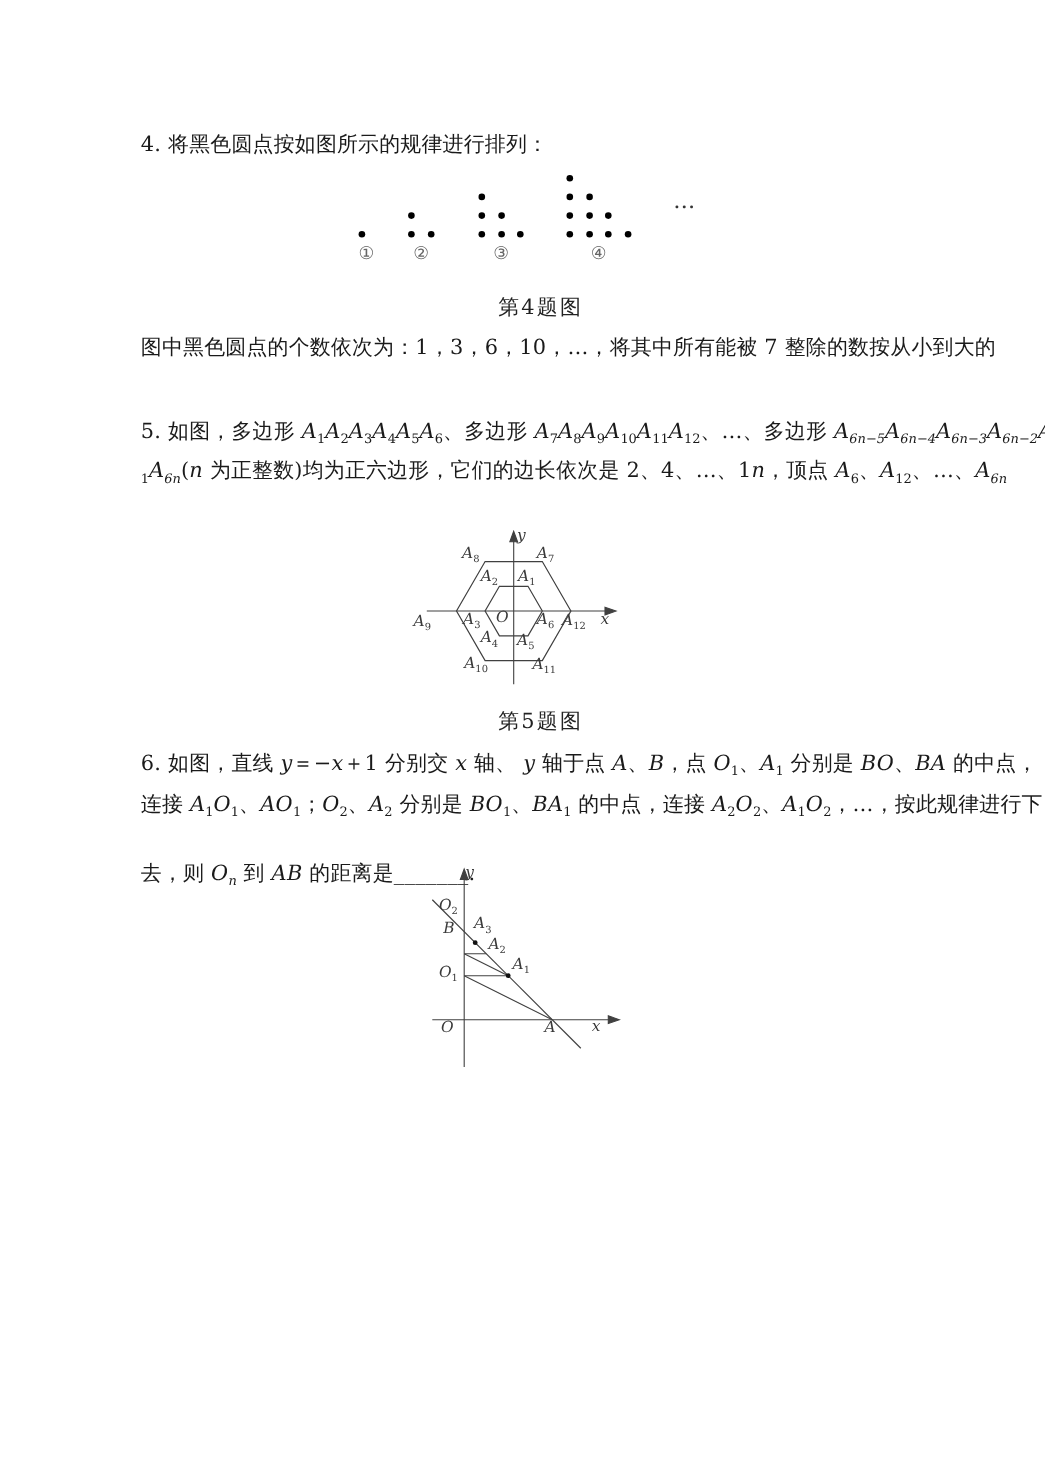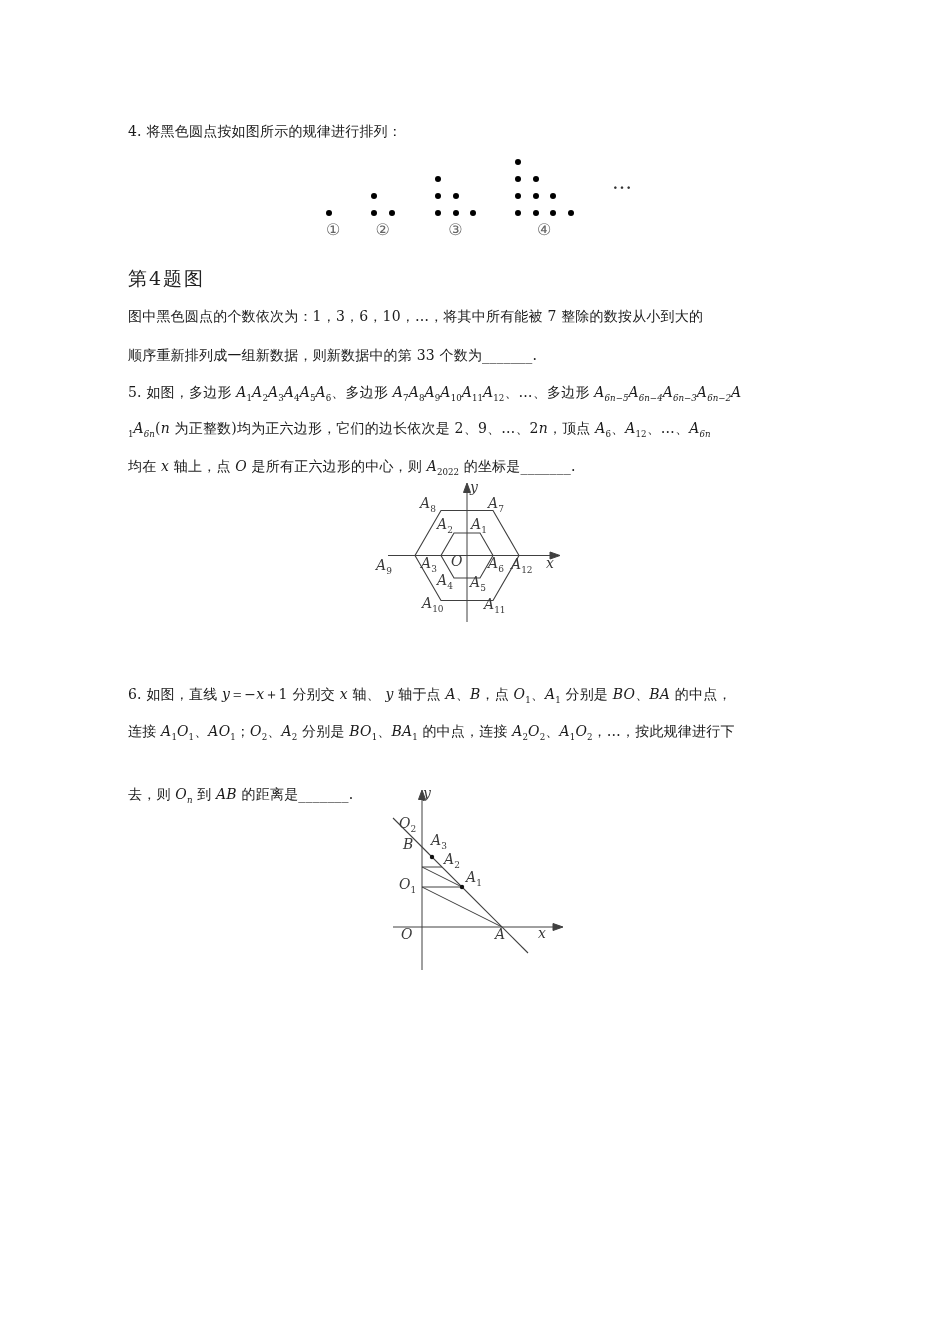--- a/index.html
+++ b/index.html
@@ -1,22 +1,22 @@
 <!DOCTYPE html>
 <html><head>
 <meta charset="utf-8">
 <style>
   html,body{margin:0;padding:0;background:#fff;}
   .page{position:relative;width:950px;height:1344px;background:#ffffff;overflow:hidden;
         font-family:"DejaVu Serif","Liberation Serif",serif;color:#1a1a1a;}
-  .line{position:absolute;left:128px;white-space:nowrap;font-size:14px;line-height:22px;
+  .line{position:absolute;left:128px;white-space:nowrap;font-size:19px;line-height:22px;
         letter-spacing:0.2px;}
   .line sub{font-size:0.62em;line-height:0;letter-spacing:0;}
   .it{font-style:italic;}
-  .caption{position:absolute;left:128px;width:727px;text-align:left;font-size:19px;
+  .caption{position:absolute;left:128px;width:727px;text-align:center;font-size:19px;
         letter-spacing:2px;color:#222;}
   
   .pattern{position:absolute;top:148px;}
   .dots{height:68px;display:flex;flex-direction:column;justify-content:flex-end;
         align-items:flex-start;row-gap:11px;}
   .dotrow{display:flex;column-gap:11.5px;height:6px;}
   .dot{width:6px;height:6px;background:#000;border-radius:50%;}
   .pattern-label{margin-top:5px;display:flex;justify-content:center;width:100%;
         font-size:16px;color:#666;line-height:17px;}
   .ellipsis{position:absolute;font-size:20px;color:#333;}
@@ -93,25 +93,23 @@
           </div>
         </div>
       <div class="pattern-label">④</div>
     </div>
     <span class="ellipsis" style="left:612px;top:170px">…</span>
   </div>
 
   <div class="caption" style="top:266px">第4题图</div>
 
   <div class="line" style="top:305px"><span>图中黑色圆点的个数依次为：1，3，6，10，…，将其中所有能被 7 整除的数按从小到大的</span></div>
-  <div class="line" style="top:344px"><span>顺序重新排列成一组新数据，则新数据中的第 33 个数为_______.</span></div>
 
   <div class="line" style="top:381px"><span>5. 如图，多边形 </span><span class="it">A</span><sub>1</sub><span class="it">A</span><sub>2</sub><span class="it">A</span><sub>3</sub><span class="it">A</span><sub>4</sub><span class="it">A</span><sub>5</sub><span class="it">A</span><sub>6</sub><span>、多边形 </span><span class="it">A</span><sub>7</sub><span class="it">A</span><sub>8</sub><span class="it">A</span><sub>9</sub><span class="it">A</span><sub>10</sub><span class="it">A</span><sub>11</sub><span class="it">A</span><sub>12</sub><span>、…、多边形 </span><span class="it">A</span><sub class="it">6n−5</sub><span class="it">A</span><sub class="it">6n−4</sub><span class="it">A</span><sub class="it">6n−3</sub><span class="it">A</span><sub class="it">6n−2</sub><span class="it">A</span></div>
-  <div class="line" style="top:417px"><sub>1</sub><span class="it">A</span><sub class="it">6n</sub><span>(</span><span class="it">n</span><span> 为正整数)均为正六边形，它们的边长依次是 2、9、…、2</span><span class="it">n</span><span>，顶点 </span><span class="it">A</span><sub>6</sub><span>、</span><span class="it">A</span><sub>12</sub><span>、…、</span><span class="it">A</span><sub class="it">6n</sub></div>
-  <div class="line" style="top:455px"><span>均在 </span><span class="it">x</span><span> 轴上，点 </span><span class="it">O</span><span> 是所有正六边形的中心，则 </span><span class="it">A</span><sub>2022</sub><span> 的坐标是_______.</span></div>
+  <div class="line" style="top:417px"><sub>1</sub><span class="it">A</span><sub class="it">6n</sub><span>(</span><span class="it">n</span><span> 为正整数)均为正六边形，它们的边长依次是 2、4、…、1</span><span class="it">n</span><span>，顶点 </span><span class="it">A</span><sub>6</sub><span>、</span><span class="it">A</span><sub>12</sub><span>、…、</span><span class="it">A</span><sub class="it">6n</sub></div>
 
   <div class="fig" style="left:380px;top:478px;width:200px;height:150px">
     <svg width="200" height="150" viewBox="0 0 200 150">
       <line x1="8" y1="77.5" x2="176" y2="77.5" stroke-width="1"></line>
       <polygon points="180,77.5 170,74 170,81" fill="#404040"></polygon>
       <line x1="87" y1="144" x2="87" y2="9" stroke-width="1"></line>
       <polygon points="87,5 83.5,14.5 90.5,14.5" fill="#404040"></polygon>
       <polygon points="113,77.5 100,55 74,55 61,77.5 74,100 100,100" fill="none" stroke-width="1.1"></polygon>
       <polygon points="139,77.5 113,32.5 61,32.5 35,77.5 61,122.5 113,122.5" fill="none" stroke-width="1.1"></polygon>
     </svg>
@@ -125,20 +123,21 @@
   <span class="flabel" style="left:376px;top:558px"><span class="it">A</span><sub>9</sub></span>
   <span class="flabel" style="left:421px;top:556px"><span class="it">A</span><sub>3</sub></span>
   <span class="flabel" style="left:451px;top:554px"><span class="it">O</span></span>
   <span class="flabel" style="left:488px;top:556px"><span class="it">A</span><sub>6</sub></span>
   <span class="flabel" style="left:511px;top:557px"><span class="it">A</span><sub>12</sub></span>
   <span class="flabel" style="left:437px;top:573px"><span class="it">A</span><sub>4</sub></span>
   <span class="flabel" style="left:470px;top:575px"><span class="it">A</span><sub>5</sub></span>
   <span class="flabel" style="left:422px;top:596px"><span class="it">A</span><sub>10</sub></span>
   <span class="flabel" style="left:484px;top:597px"><span class="it">A</span><sub>11</sub></span>
 
+  <div class="caption" style="top:643px">第5题图</div>
 
   <div class="line" style="top:683px"><span>6. 如图，直线 </span><span class="it">y</span><span>＝−</span><span class="it">x</span><span>＋1 分别交 </span><span class="it">x</span><span> 轴、 </span><span class="it">y</span><span> 轴于点 </span><span class="it">A</span><span>、</span><span class="it">B</span><span>，点 </span><span class="it">O</span><sub>1</sub><span>、</span><span class="it">A</span><sub>1</sub><span> 分别是 </span><span class="it">BO</span><span>、</span><span class="it">BA</span><span> 的中点，</span></div>
   <div class="line" style="top:720px"><span>连接 </span><span class="it">A</span><sub>1</sub><span class="it">O</span><sub>1</sub><span>、</span><span class="it">AO</span><sub>1</sub><span>；</span><span class="it">O</span><sub>2</sub><span>、</span><span class="it">A</span><sub>2</sub><span> 分别是 </span><span class="it">BO</span><sub>1</sub><span>、</span><span class="it">BA</span><sub>1</sub><span> 的中点，连接 </span><span class="it">A</span><sub>2</sub><span class="it">O</span><sub>2</sub><span>、</span><span class="it">A</span><sub>1</sub><span class="it">O</span><sub>2</sub><span>，…，按此规律进行下</span></div>
   <div class="line" style="top:783px"><span>去，则 </span><span class="it">O</span><sub class="it">n</sub><span> 到 </span><span class="it">AB</span><span> 的距离是_______.</span></div>
 
   <div class="fig" style="left:385px;top:785px;width:185px;height:190px">
     <svg width="185" height="190" viewBox="0 0 185 190">
       <line x1="8" y1="142" x2="174" y2="142" stroke-width="1"></line>
       <polygon points="178,142 168,138.5 168,145.5" fill="#404040"></polygon>
       <line x1="37" y1="185" x2="37" y2="9" stroke-width="1"></line>

